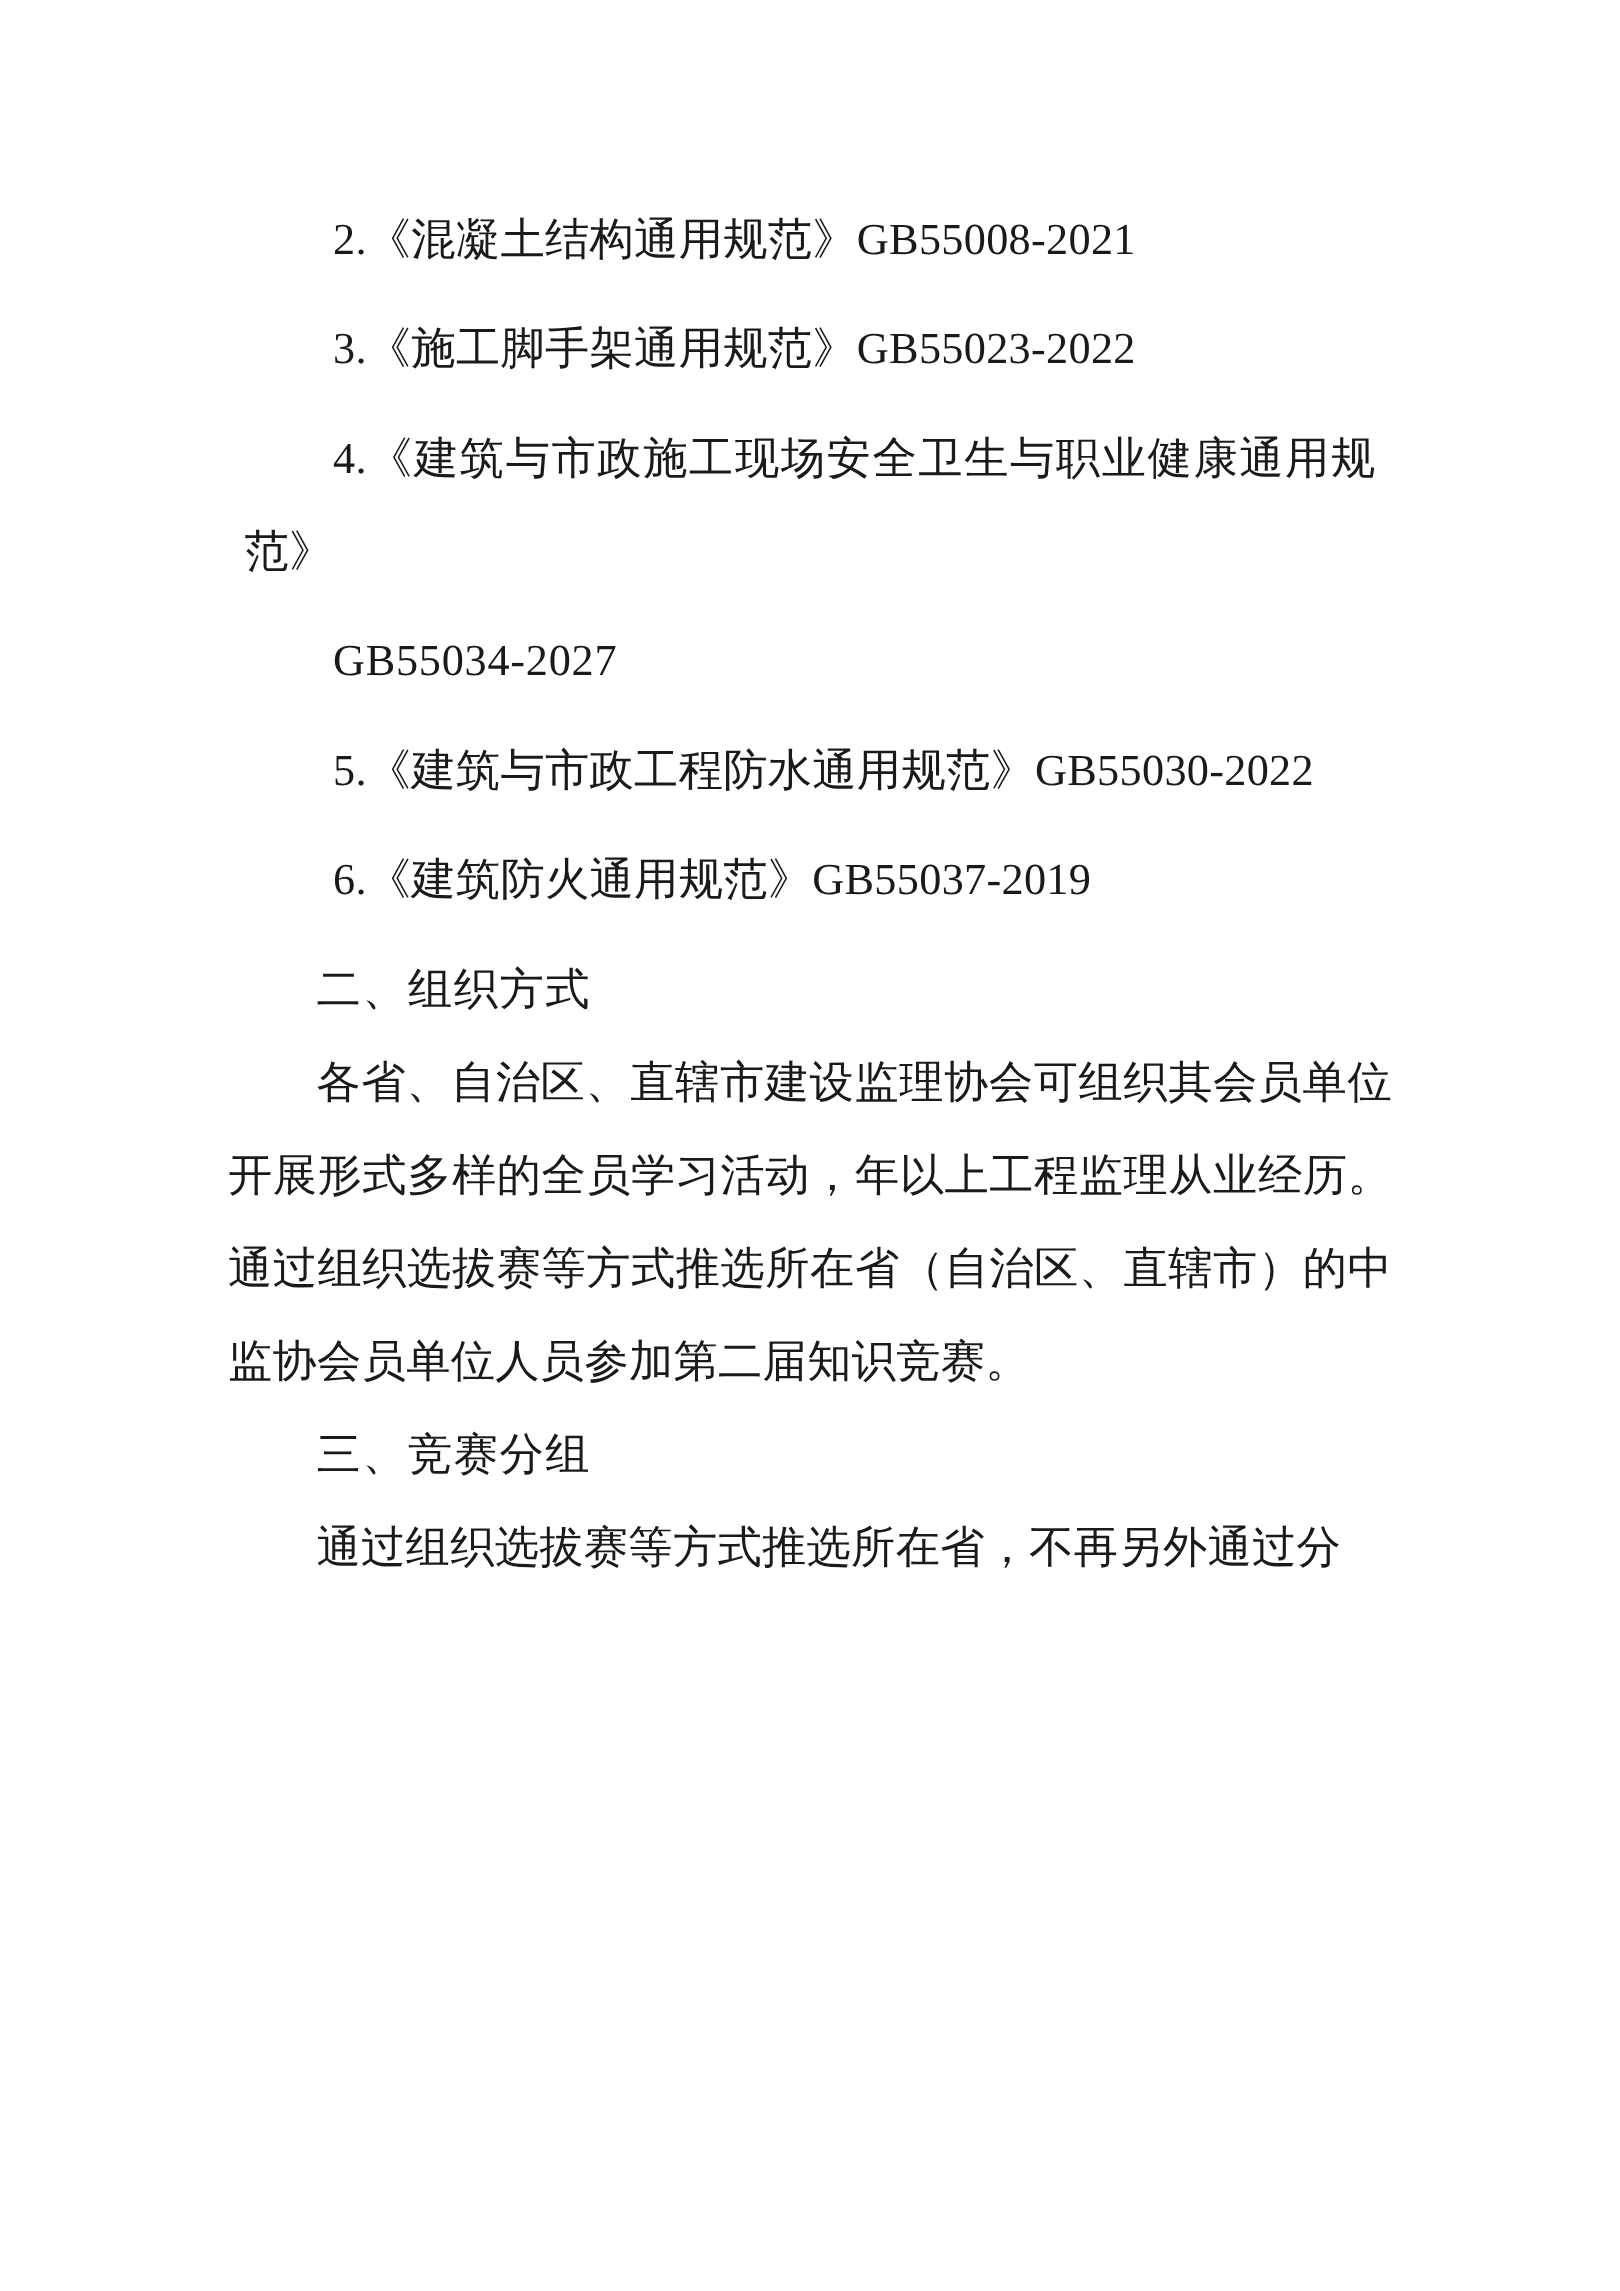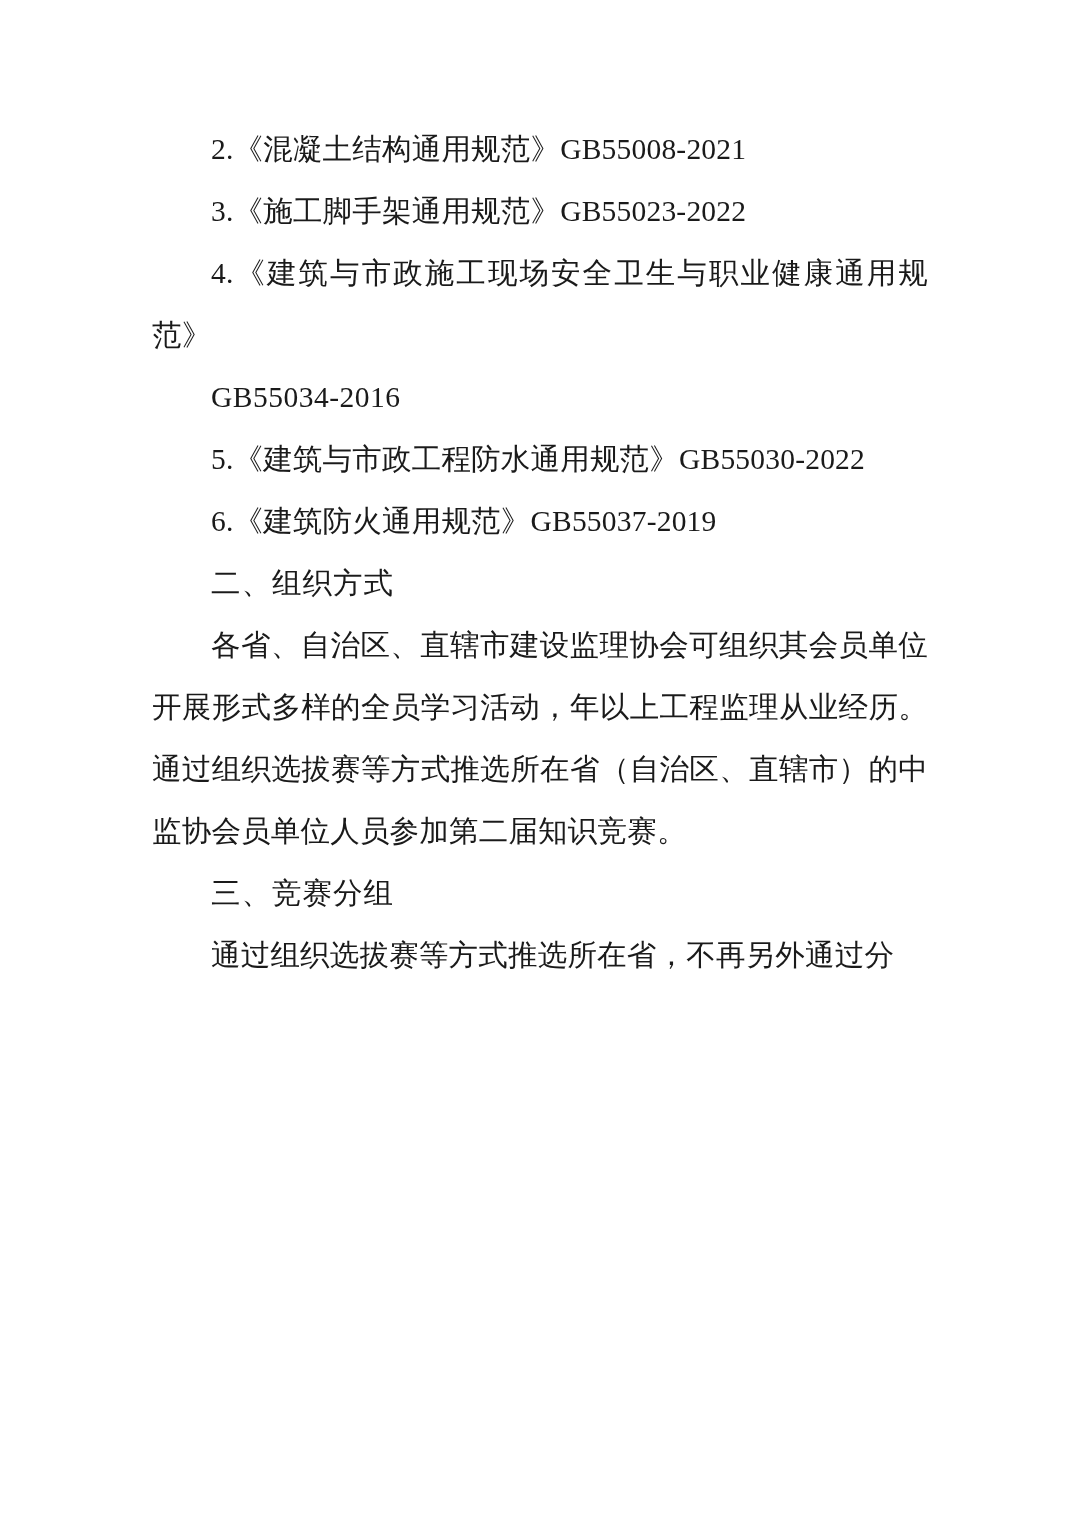--- a/index.html
+++ b/index.html
@@ -34,38 +34,38 @@
     text-indent: 2em;
     white-space: normal;
   }
   .heading {
     margin: 0;
     text-indent: 2em;
     font-weight: normal;
     letter-spacing: 1px;
   }
   .list-item {
-    margin: 0;
+    margin: 11px;
     text-indent: 2em;
   }
   .latin {
     font-family: "Liberation Serif", "DejaVu Serif", serif;
     letter-spacing: 0.5px;
   }
 </style>
 </head>
 <body>
 
 <div class="page">
   <div class="doc-body">
 
     <p class="list-item">2.《混凝土结构通用规范》GB55008-2021</p>
     <p class="list-item">3.《施工脚手架通用规范》GB55023-2022</p>
     <p class="list-item">4.《建筑与市政施工现场安全卫生与职业健康通用规范》</p>
-    <p class="list-item no-indent latin">GB55034-2016</p>
+    <p class="list-item no-indent latin">GB55034-2027</p>
     <p class="list-item">5.《建筑与市政工程防水通用规范》GB55030-2022</p>
     <p class="list-item">6.《建筑防火通用规范》GB55037-2019</p>
 
     <p class="heading">二、组织方式</p>
     <p class="para">各省、自治区、直辖市建设监理协会可组织其会员单位开展形式多样的全员学习活动，年以上工程监理从业经历。通过组织选拔赛等方式推选所在省（自治区、直辖市）的中监协会员单位人员参加第二届知识竞赛。</p>
 
     <p class="heading">三、竞赛分组</p>
     <p class="para">通过组织选拔赛等方式推选所在省，不再另外通过分</p>
 
   </div>

